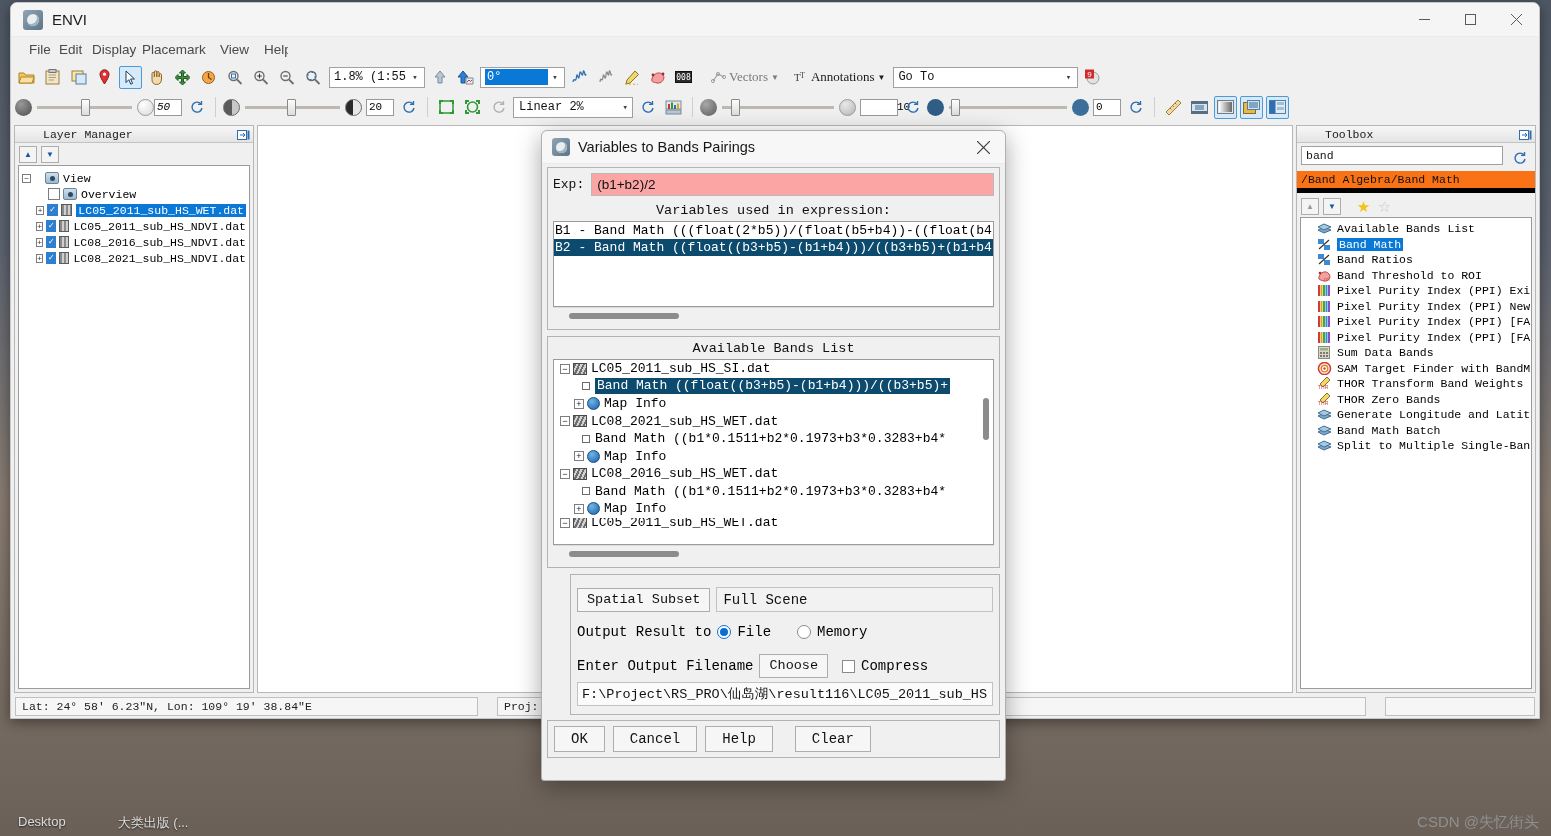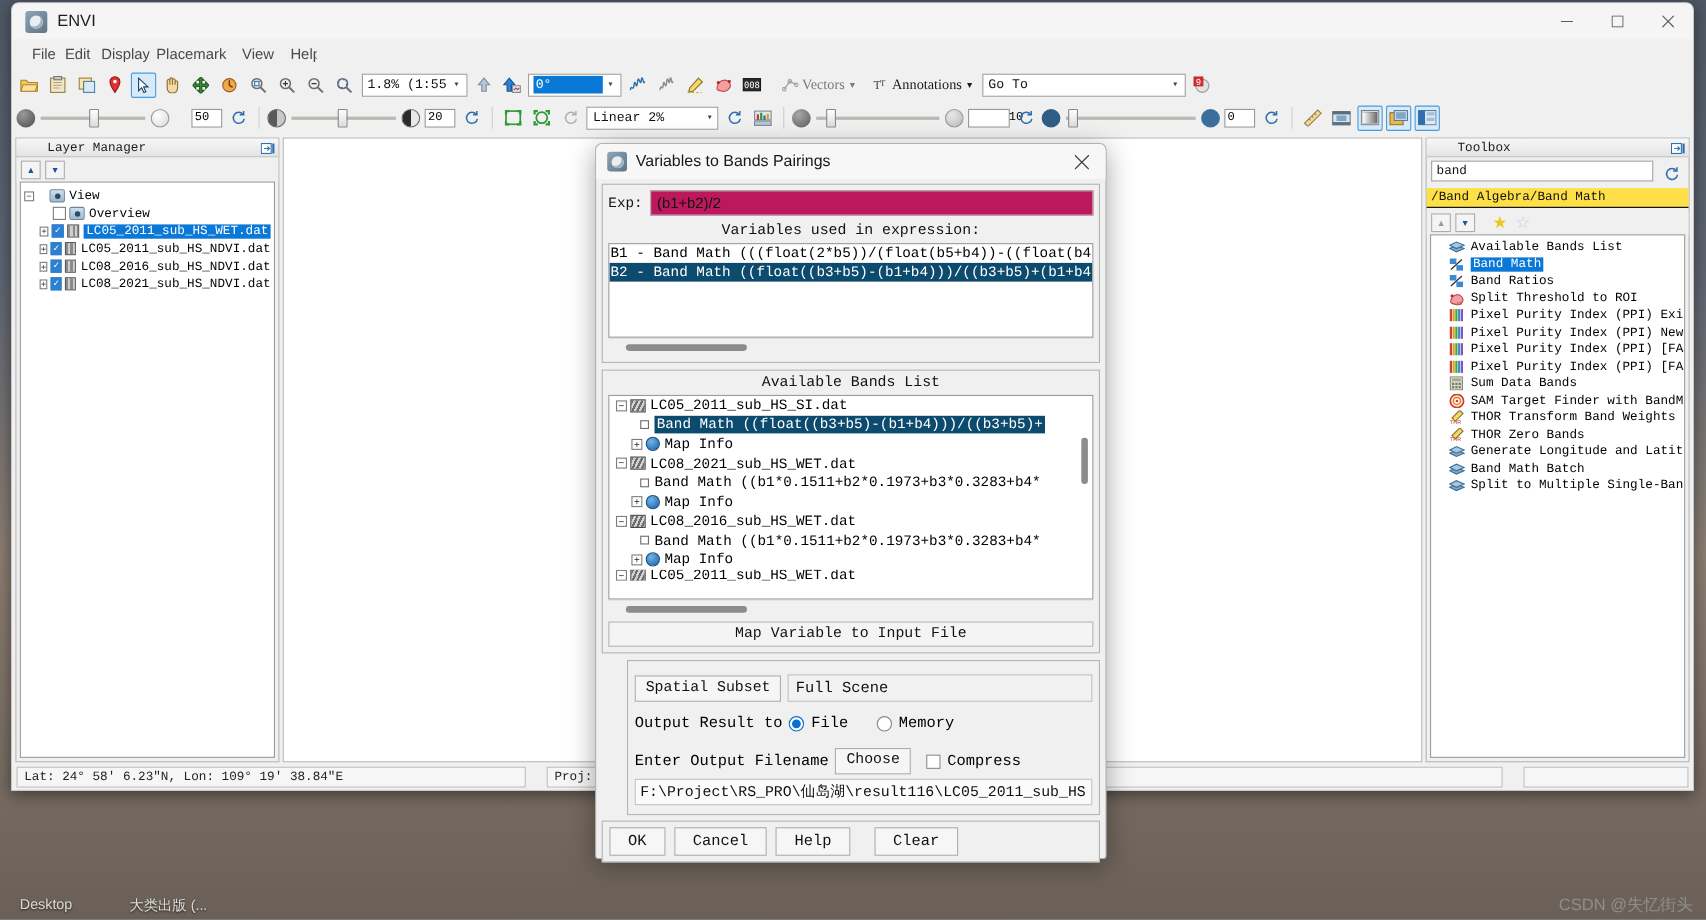--- a/index.html
+++ b/index.html
@@ -191,21 +191,21 @@
   
   .tb-row {
     display:flex; align-items:center; height:15.5px; white-space:nowrap;
     padding-left:16px;
   }
   .tb-ico { width:15px; height:13px; margin-right:5px; flex:0 0 15px; }
   .tb-label { overflow:hidden; }
   .tb-row.sel .tb-label { background:#0a78d7; color:#fff; padding:0 2px; }
   .tb-path {
     font-family:"Liberation Mono",monospace; font-size:11.5px; color:#111;
-    padding:2px 4px; border-bottom:1px solid #000000; background:#fde047;
+    padding:2px 4px; border-bottom:5px solid #000000; background:#f97316;
   }
   .tb-search {
     display:flex; align-items:flex-start; gap:5px; padding:3px 4px 2px 4px;
   }
   .tb-search input {
     flex:1; height:19px; border:1px solid #a0a0a0; background:#fff;
     font-family:"Liberation Mono",monospace; font-size:11.5px; padding-left:4px;
     color:#111; outline:none;
   }
   .star {
@@ -252,21 +252,21 @@
     align-items:center; justify-content:center; color:#3c3c3c;
   }
 
   .dlg-sec {
     margin:3px 5px; border:1px solid #b4b4b4; background:#f0f0f0; padding:5px;
   }
   .mono { font-family:"Liberation Mono",monospace; }
   .exp-row { display:flex; align-items:center; gap:7px; }
   .exp-label { font-size:13px; color:#111; }
   .exp-field {
-    flex:1; height:23px; border:1px solid #b9b9b9; background:#be185d;
+    flex:1; height:23px; border:1px solid #b9b9b9; background:#fca5a5;
     font-size:13.5px; color:#111; display:flex; align-items:center; padding-left:5px;
     font-family:"Liberation Sans",sans-serif;
   }
   .center-label {
     text-align:center; font-size:13.5px; color:#111; margin:7px 0 3px 0;
   }
   .listbox {
     border:1px solid #9b9b9b; background:#fff; position:relative; overflow:hidden;
   }
   .var-row {
@@ -553,21 +553,21 @@
     </div>
   </div>
 
   <div class="toolbar">
     <div class="slider">
       <div class="knobcircle" style="background:radial-gradient(circle at 35% 30%,#9a9a9a,#4a4a4a);"></div>
       <div class="track">
           <div class="handle" style="left:46%;"></div>
         </div>
       <div class="knobcircle" style="background:radial-gradient(circle at 35% 30%,#fff,#d8d8d8);border:1px solid #9a9a9a;"></div>
-      <div class="numbox" style="margin-left:20px;">50</div>
+      <div class="numbox" style="margin-left:0;font-style:italic;">50</div>
     </div>
     <div class="tbtn">
       <svg width="15" height="14" viewBox="0 0 15 14">
           <path d="M12 4a5 5 0 1 0 1 4" fill="none" stroke="#2f6fb0" stroke-width="1.4"></path>
           <path d="M12.5 1v3.4H9" fill="none" stroke="#2f6fb0" stroke-width="1.4"></path>
         </svg>
     </div>
     <div class="tsep"></div>
 
     <div class="slider">
@@ -812,21 +812,21 @@
                 <line x1="2" y1="11" x2="12" y2="2" stroke="#333" stroke-width="1.2"></line>
               </svg></span>
           <span class="tb-label">Band Ratios</span>
         </div>
         <div class="tb-row">
           <span class="tb-ico"><svg width="15" height="13" viewBox="0 0 15 13">
                 <path d="M2 8c1-5 7-7 10-3s-2 8-5 7S1 11 2 8z" fill="#f4a0a0" stroke="#c04545"></path>
                 <circle cx="3" cy="4" r="1.3" fill="#9b2f2f"></circle>
                 <text x="7" y="12" font-size="5" fill="#c04545" font-family="sans-serif">roi</text>
               </svg></span>
-          <span class="tb-label">Split Threshold to ROI</span>
+          <span class="tb-label">Band Threshold to ROI</span>
         </div>
         <div class="tb-row">
           <span class="tb-ico"><svg width="15" height="13" viewBox="0 0 15 13">
                 <rect x="1" y="1" width="2" height="11" fill="#d03b3b"></rect>
                 <rect x="3.5" y="1" width="2" height="11" fill="#e0a318"></rect>
                 <rect x="6" y="1" width="2" height="11" fill="#3caa3c"></rect>
                 <rect x="8.5" y="1" width="2" height="11" fill="#3d8ad4"></rect>
                 <rect x="11" y="1" width="2" height="11" fill="#8a4fc0"></rect>
               </svg></span>
           <span class="tb-label">Pixel Purity Index (PPI) Existi</span>
@@ -1009,21 +1009,20 @@
 
       <div class="bands-row mono" style="padding-left:6px;overflow:hidden;height:10px;">
         <span class="exp-pm">−</span>
         <span class="bands-ico-img"></span>
         <span>LC05_2011_sub_HS_WET.dat</span>
       </div>
     </div>
     <div class="hscroll-area">
       <div class="hscroll-thumb"></div>
     </div>
-    <div class="wide-btn mono">Map Variable to Input File</div>
   </div>
 
   <div class="dlg-sec" style="padding:8px 6px;margin-left:28px;">
     <div class="row-flex">
       <div class="btn mono">Spatial Subset</div>
       <div class="flatfield mono">Full Scene</div>
     </div>
     <div class="row-flex" style="margin-top:12px;">
       <span class="mono" style="font-size:14px;">Output Result to</span>
       <span class="radio-outer on"></span>

